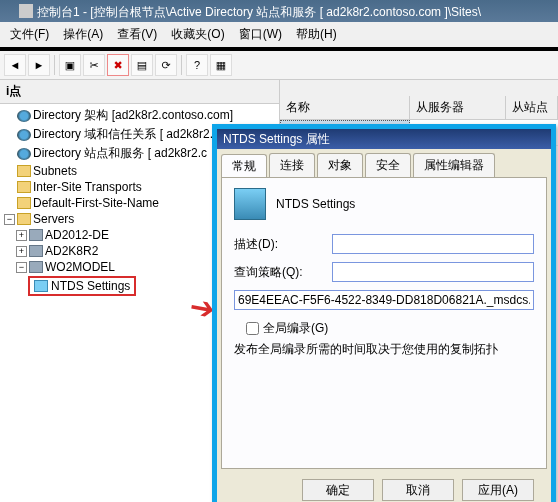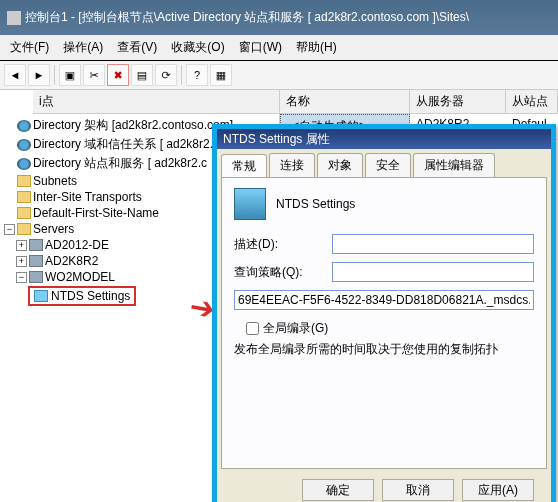--- a/index.html
+++ b/index.html
@@ -1,42 +1,42 @@
 <!DOCTYPE html>
 <html><head>
 <meta charset="utf-8">
 <style>
 * { box-sizing: border-box; margin: 0; padding: 0; font-family: "Microsoft YaHei", SimSun, Arial, sans-serif; font-size: 12px; }
 body { background: #fff; width: 558px; height: 502px; overflow: hidden; position: relative; }
-.titlebar { background: linear-gradient(#4a6b8a,#5a7999); color: #fff; padding: 4px 7px; height: 35px; display: flex; align-items: center; }
+.titlebar { background: linear-gradient(#4a6b8a,#5a7999); color: #fff; padding: 4px 19px; height: 22px; display: flex; }
 .titlebar .icon { width: 14px; height: 14px; background: #ccc; margin-right: 4px; display: inline-block; }
-.menubar { background: #f0f0f0; border-bottom: 1px solid #000000; padding: 2px 4px; display: flex; gap: 2px; }
+.menubar { background: #f0f0f0; border-bottom: 4px solid #000000; padding: 2px 4px; display: flex; gap: 2px; }
 .menu-item { padding: 2px 6px; cursor: default; }
 .toolbar { background: #f4f4f4; border-bottom: 1px solid #ccc; padding: 3px 4px; display: flex; gap: 2px; align-items: center; }
 .tbtn { width: 22px; height: 22px; border: 1px solid #ddd; background: #fafafa; display: flex; align-items: center; justify-content: center; font-size: 11px; }
 .tbtn.red { color: #c00; border-color: #e88; }
 .tsep { width: 1px; height: 20px; background: #ccc; margin: 0 2px; }
 .content { display: flex; height: calc(100% - 70px); position: relative; }
 .left-pane { width: 280px; border-right: 1px solid #ccc; overflow: hidden; }
-.left-head { background: #f0f0f0; border-bottom: 1px solid #ccc; padding: 3px 6px; font-weight: normal; margin-left: 33px; }
+.left-head { background: #f0f0f0; border-bottom: 1px solid #ccc; padding: 3px 6px; font-weight: bold; }
 .tree { padding: 2px 0 2px 4px; }
 .tree .row { white-space: nowrap; padding: 1px 0; display: flex; align-items: center; gap: 2px; }
 .tree .indent1 { padding-left: 12px; }
 .tree .indent2 { padding-left: 24px; }
 .tree .exp { width: 11px; height: 11px; border: 1px solid #888; display: inline-flex; align-items: center; justify-content: center; font-size: 9px; line-height: 1; background: #fff; }
 .tree .noexp { width: 11px; display: inline-block; }
 .tree .ico { width: 14px; height: 12px; display: inline-block; }
 .ico.folder { background: #f3d27a; border: 1px solid #c9a227; }
 .ico.globe { background: radial-gradient(circle,#5ad 40%,#356 70%); border-radius: 50%; }
 .ico.server { background: #9ab; border: 1px solid #678; }
 .ico.settings { background: #7acef4; border: 1px solid #3a8bb5; }
 .tree .sel { border: 2px solid #d82c2c; padding: 1px 4px; display: inline-flex; align-items: center; gap: 3px; }
 .right-top { flex: 1; display: flex; flex-direction: column; }
 .list-head { background: #f0f0f0; border-bottom: 1px solid #ccc; display: flex; }
-.list-head .col { border-right: 1px solid #ccc; padding: 3px 6px; }
+.list-head .col { border-right: 1px solid #ccc; padding: 3px 6px; margin-top: 16px; }
 .list-row { display: flex; border-bottom: 1px solid #eee; }
 .list-row .cell { padding: 3px 6px; white-space: nowrap; overflow: hidden; }
 .list-row .cell.sel { background: #c8dceb; border: 1px dotted #555; }
 
 .dialog { position: absolute; left: 212px; top: 124px; width: 344px; height: 388px; border: 5px solid #0ea5e9; background: #ece9d8; box-shadow: 2px 2px 4px rgba(0,0,0,.3); display: flex; flex-direction: column; }
 .dlg-title { background: linear-gradient(#1f3b73,#3b5ea8); color: #fff; padding: 4px 6px; display: flex; align-items: center; height: 20px; }
 .tabs { display: flex; background: #ece9d8; padding: 4px 4px 0 4px; gap: 2px; }
 .tab { background: #f5f5f5; border: 1px solid #aca899; border-bottom: none; padding: 3px 10px; border-radius: 3px 3px 0 0; font-size: 12px; }
 .tab.active { background: #fcfcfe; position: relative; top: 1px; }
 .panel { flex: 1; margin: 0 4px 4px 4px; border: 1px solid #aca899; background: #fcfcfe; padding: 10px 12px; position: relative; }

